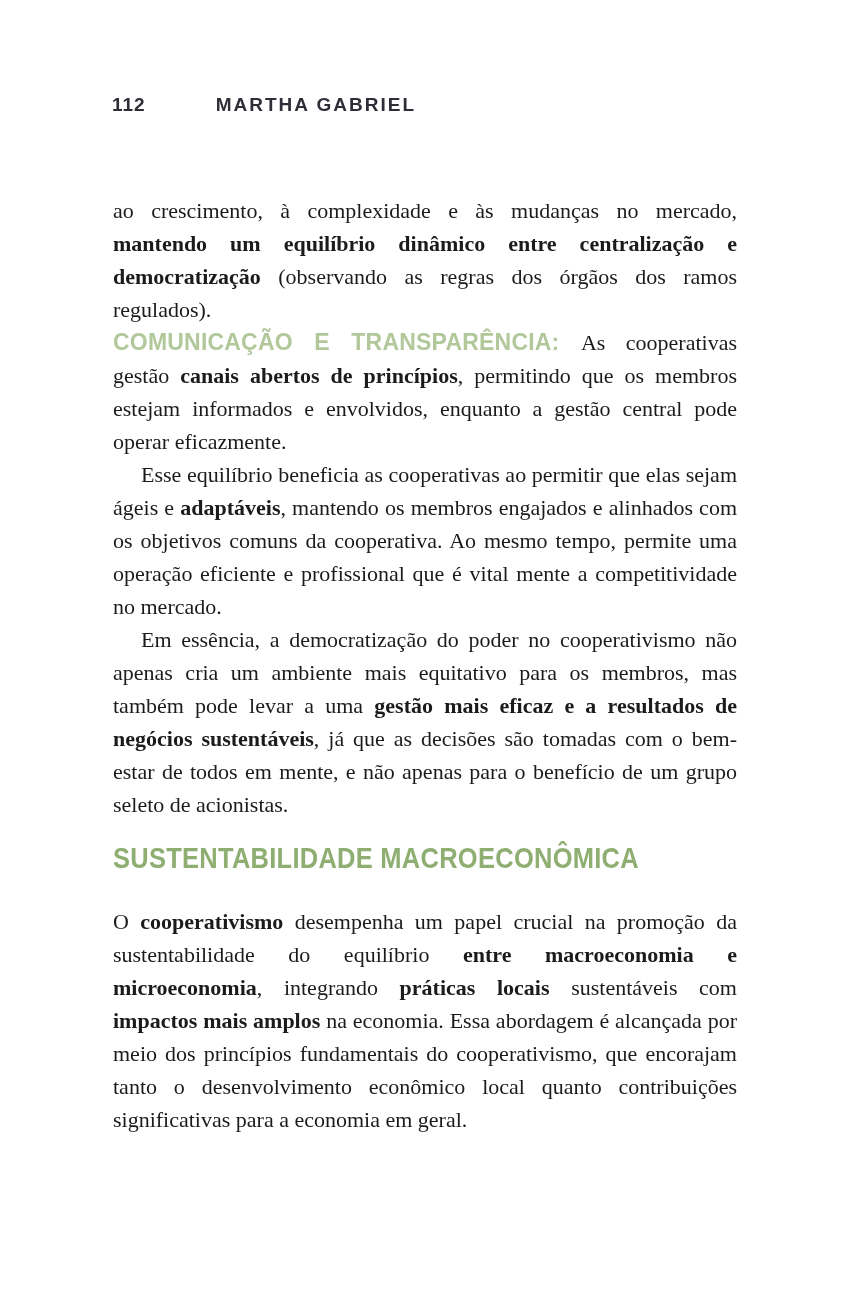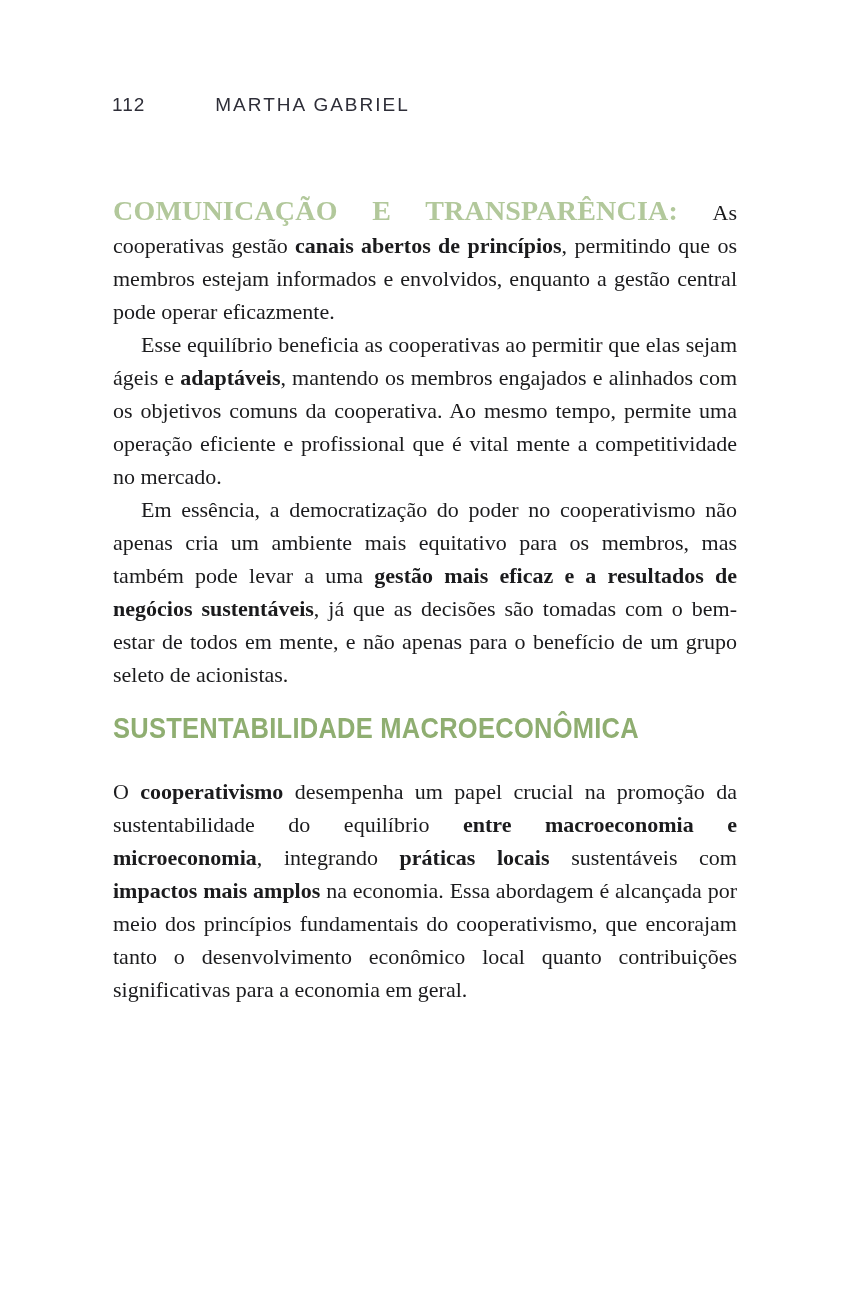--- a/index.html
+++ b/index.html
@@ -16,21 +16,21 @@
     height: 1304px;
     background: #ffffff;
     overflow: hidden;
   }
   .running-header {
     position: absolute;
     top: 94px;
     left: 112px;
     font-family: "Liberation Sans", sans-serif;
     font-size: 19px;
-    font-weight: 400;
+    font-weight: 700;
     color: var(--header-text);
     display: flex;
     align-items: flex-end;
   }
   .page-number {
     letter-spacing: 1px;
     margin-right: 22px;
   }
   .author-name {
     letter-spacing: 2px;
@@ -49,23 +49,23 @@
     hyphens: auto;
     -webkit-hyphens: auto;
   }
   .content p { margin: 0; }
   .block-indent { margin-left: 32px; }
   .mb-lg { margin-bottom: 21px; }
   .mb-md { margin-bottom: 15px; }
   .first-line-indent { text-indent: 28px; }
   .bold { font-weight: bold; }
   .green-label {
-    font-family: Liberation Serif, serif;
+    font-family: Liberation Sans, sans-serif;
     font-weight: bold;
-    font-size: 28px;
+    font-size: 23px;
     color: var(--green-label);
     letter-spacing: 0.2px;
   }
   .section-heading {
     font-family: "Liberation Sans", sans-serif;
     font-weight: bold;
     font-size: 30px;
     line-height: 30px;
     color: var(--green-heading);
     margin: 22px 0 32px 0;
@@ -81,20 +81,21 @@
 
 <div class="page">
 
   <div class="running-header">
     <span class="page-number">112</span>
     <span class="author-name">MARTHA GABRIEL</span>
   </div>
 
   <div class="content">
 
+    <p class="block-indent mb-lg"><span>ao crescimento, à complexidade e às mudanças no mercado, </span><span class="bold">mantendo um equilíbrio dinâmico entre centralização e democratização</span><span> (observando as regras dos órgãos dos ramos regulados).</span></p>
 
     <p class="block-indent mb-md"><span class="green-label">COMUNICAÇÃO E TRANSPARÊNCIA: </span><span>As cooperativas gestão </span><span class="bold">canais abertos de princípios</span><span>, permitindo que os membros estejam informados e envolvidos, enquanto a gestão central pode operar eficazmente.</span></p>
 
     <p class="first-line-indent"><span>Esse equilíbrio beneficia as cooperativas ao permitir que elas sejam ágeis e </span><span class="bold">adaptáveis</span><span>, mantendo os membros engajados e alinhados com os objetivos comuns da cooperativa. Ao mesmo tempo, permite uma operação eficiente e profissional que é vital mente a competitividade no mercado.</span></p>
 
     <p class="first-line-indent"><span>Em essência, a democratização do poder no cooperativismo não apenas cria um ambiente mais equitativo para os membros, mas também pode levar a uma </span><span class="bold">gestão mais eficaz e a resultados de negócios sustentáveis</span><span>, já que as decisões são tomadas com o bem-estar de todos em mente, e não apenas para o benefício de um grupo seleto de acionistas.</span></p>
 
     <h2 class="section-heading">SUSTENTABILIDADE MACROECONÔMICA</h2>
 
     <p><span>O </span><span class="bold">cooperativismo</span><span> desempenha um papel crucial na promoção da sustentabilidade do equilíbrio </span><span class="bold">entre macroeconomia e microeconomia</span><span>, integrando </span><span class="bold">práticas locais</span><span> sustentáveis com </span><span class="bold">impactos mais amplos</span><span> na economia. Essa abordagem é alcançada por meio dos princípios fundamentais do cooperativismo, que encorajam tanto o desenvolvimento econômico local quanto contribuições significativas para a economia em geral.</span></p>

